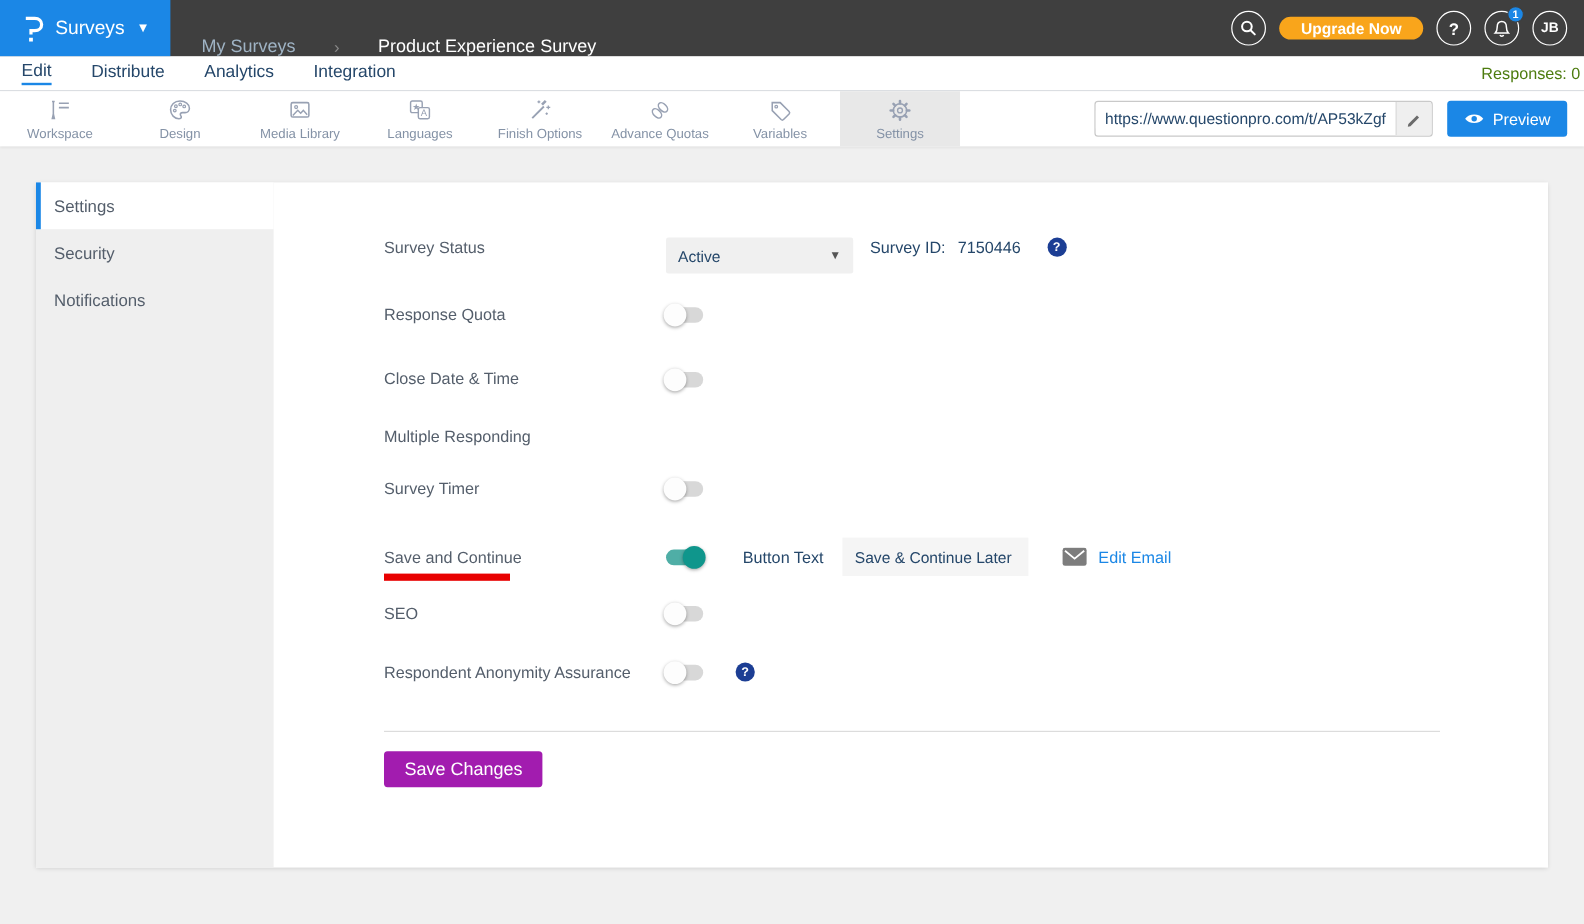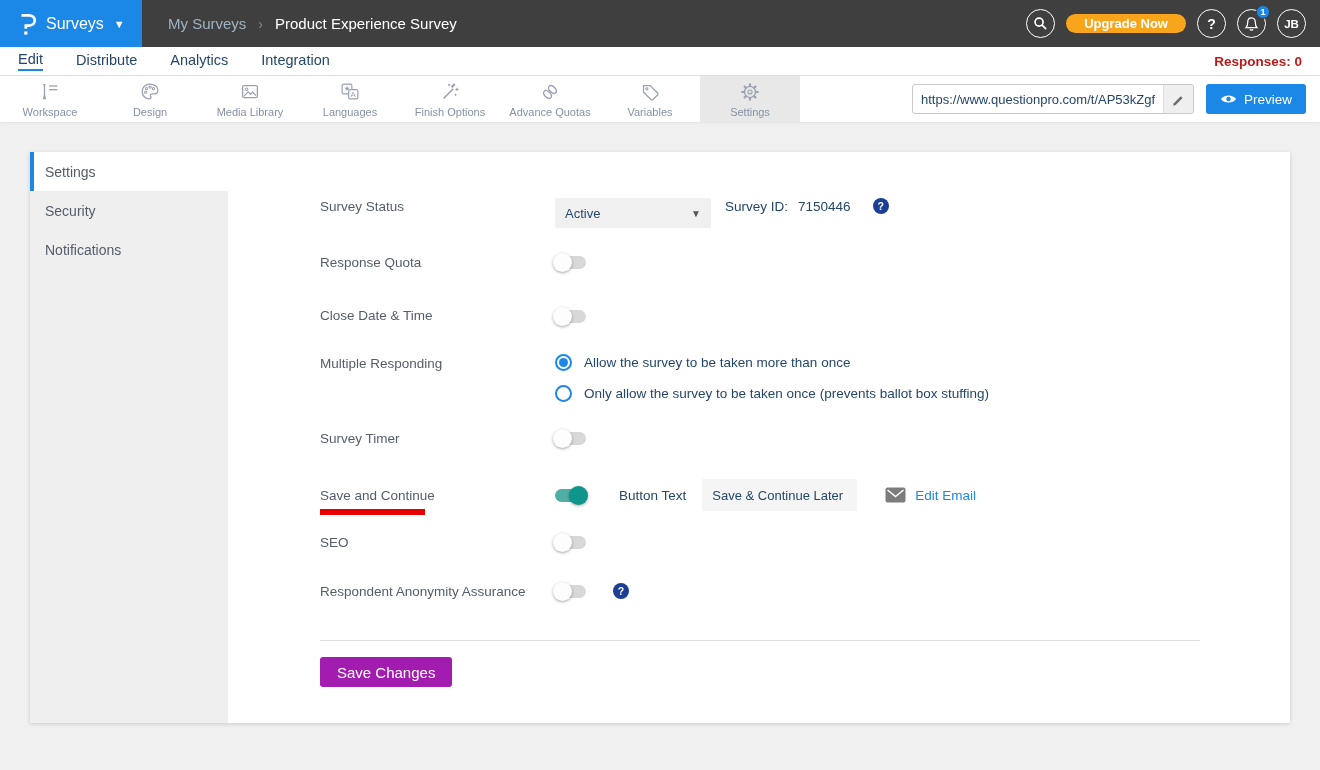--- a/index.html
+++ b/index.html
@@ -3,34 +3,34 @@
 <meta charset="utf-8">
 <style>
   * { margin:0; padding:0; box-sizing:border-box; }
   html,body { width:1320px; height:770px; font-family:"Liberation Sans", sans-serif; background:#f0f0f0; overflow:hidden; }
 
   
   .topbar { height:47px; background:#3f3f3f; display:flex; align-items:stretch; position:relative; }
   .logo-area { width:142px; background:#1b87e6; display:flex; align-items:center; padding:0 12px 0 16px; cursor:pointer; gap:8px; }
   .logo-area .product { color:#fff; font-size:16px; }
   .logo-area .caret { color:#fff; font-size:11px; margin-left:2px; }
-  .breadcrumb { display:flex; align-items:center; gap:12px; padding-left:26px; font-size:15px; }
+  .breadcrumb { display:flex; align-items:flex-end; gap:32px; padding-left:26px; font-size:15px; }
   .crumb-parent { color:#9fb3c4; cursor:pointer; }
   .crumb-sep { color:#8a8a8a; font-size:14px; }
   .crumb-current { color:#ffffff; }
   .topbar-right { position:absolute; right:14px; top:0; height:47px; display:flex; align-items:center; gap:11px; }
   .circle-btn { width:29px; height:29px; border:1.6px solid #fff; border-radius:50%; display:flex; align-items:center; justify-content:center; color:#fff; font-size:14px; font-weight:bold; cursor:pointer; position:relative; }
   .upgrade-btn { background:#f9a51b; color:#fff; font-weight:bold; font-size:13px; border:none; border-radius:14px; height:19px; padding:0 18px; cursor:pointer; }
   .badge { position:absolute; top:-5px; right:-5px; background:#1b87e6; color:#fff; font-size:9px; font-weight:bold; width:14px; height:14px; border-radius:50%; display:flex; align-items:center; justify-content:center; border:1px solid #3f3f3f; }
 
   
   .tabbar { height:29px; background:#fff; display:flex; align-items:center; padding:0 18px; border-bottom:1px solid #dcdfe3; position:relative; }
   .tab { font-size:14.5px; color:#25476a; margin-right:33px; cursor:pointer; padding-bottom:2px; }
   .tab.active { border-bottom:2px solid #1b87e6; }
-  .responses { position:absolute; right:18px; font-size:13.5px; color:#b91c1c;font-weight:bold; }
+  .responses { position:absolute; right:3px; font-size:13.5px; color:#4d7c0f; }
 
   
   .toolbar { height:46px; background:#fff; display:flex; align-items:stretch; position:relative; box-shadow:0 1px 2px rgba(0,0,0,0.06); }
   .tool { width:100px; display:flex; flex-direction:column; align-items:center; justify-content:center; gap:2px; cursor:pointer; }
   .tool svg { display:block; }
   .tool .tool-label { font-size:11px; color:#8492a6; }
   .tool.active { background:#e8e8e8; }
   .toolbar-right { position:absolute; right:14px; top:8px; display:flex; align-items:center; gap:12px; }
   .url-wrap { display:flex; align-items:center; border:1px solid #c9c9c9; border-radius:3px; background:#fff; height:30px; width:282px; overflow:hidden; }
   .url-input { border:none; outline:none; flex:1; font-size:13px; color:#25476a; padding:0 8px; font-family:"Liberation Sans", sans-serif; background:#fff; }
@@ -282,30 +282,20 @@
       <div class="form-row row-close">
         <span class="form-label">Close Date &amp; Time</span>
         <div class="toggle">
             <div class="knob"></div>
           </div>
       </div>
 
       
       <div class="form-row row-multi">
         <span class="form-label">Multiple Responding</span>
-        <div class="radio-group">
-          <div class="radio-option">
-            <span class="radio selected"></span>
-            <span class="radio-label">Allow the survey to be taken more than once</span>
-          </div>
-          <div class="radio-option">
-            <span class="radio"></span>
-            <span class="radio-label">Only allow the survey to be taken once (prevents ballot box stuffing)</span>
-          </div>
-        </div>
       </div>
 
       
       <div class="form-row row-timer">
         <span class="form-label">Survey Timer</span>
         <div class="toggle">
             <div class="knob"></div>
           </div>
       </div>
 

